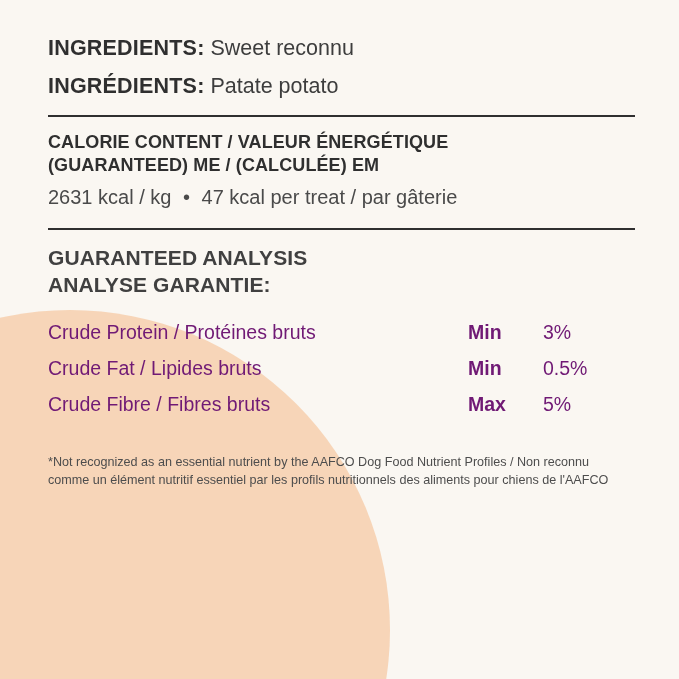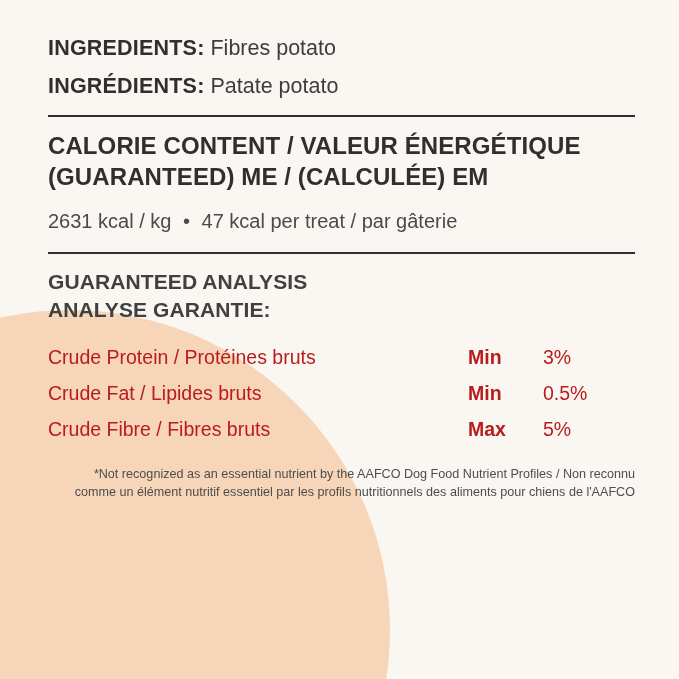--- a/index.html
+++ b/index.html
@@ -59,29 +59,29 @@
 
   .rule {
     height: 2px;
     background: #2f2f2f;
     margin: 18px 0 14px 0;
   }
 
   
   .cal-head {
     font-weight: bold;
-    font-size: 24px;
+    font-size: 18px;
     line-height: 1.28;
     letter-spacing: 0.1px;
     color: #2f2f2f;
   }
   .cal-sub {
     font-size: 20px;
     color: #4a4a4a;
-    margin-top: 17px;
+    margin-top: 8px;
     line-height: 1.25;
   }
   .cal-sub .dot {
     padding: 0 6px;
   }
 
   
   .ga-head {
     font-weight: bold;
     font-size: 21px;
@@ -89,51 +89,50 @@
     letter-spacing: 0.1px;
     color: #404040;
   }
   .ga-table {
     margin-top: 16px;
     width: 100%;
     border-collapse: collapse;
   }
   .ga-table td {
     font-size: 19.5px;
-    color: #b91c1c;
+    color: #701a75;
     padding: 6.5px 0;
     vertical-align: baseline;
     white-space: nowrap;
   }
   .ga-table td.name { width: 420px; }
   .ga-table td.qual { width: 75px; font-weight: bold; }
   .ga-table td.val  { }
 
   .footnote {
-    margin-top: 18px;
+    margin-top: 30px;
     font-size: 12.6px;
     line-height: 1.45;
     color: #4d4d4d;
     max-width: 600px;
-    text-align: right;
   }
 </style>
 </head>
 <body>
 
 <div class="page">
 
   <div class="peach-blob"></div>
 
   <div class="content">
 
     <div>
       <div class="ing-line">
         <span class="lbl">INGREDIENTS:</span>
-        <span class="val">Fibres potato</span>
+        <span class="val">Sweet reconnu</span>
       </div>
       <div class="ing-line">
         <span class="lbl">INGRÉDIENTS:</span>
         <span class="val">Patate potato</span>
       </div>
     </div>
 
     <div class="rule"></div>
 
     <div>

